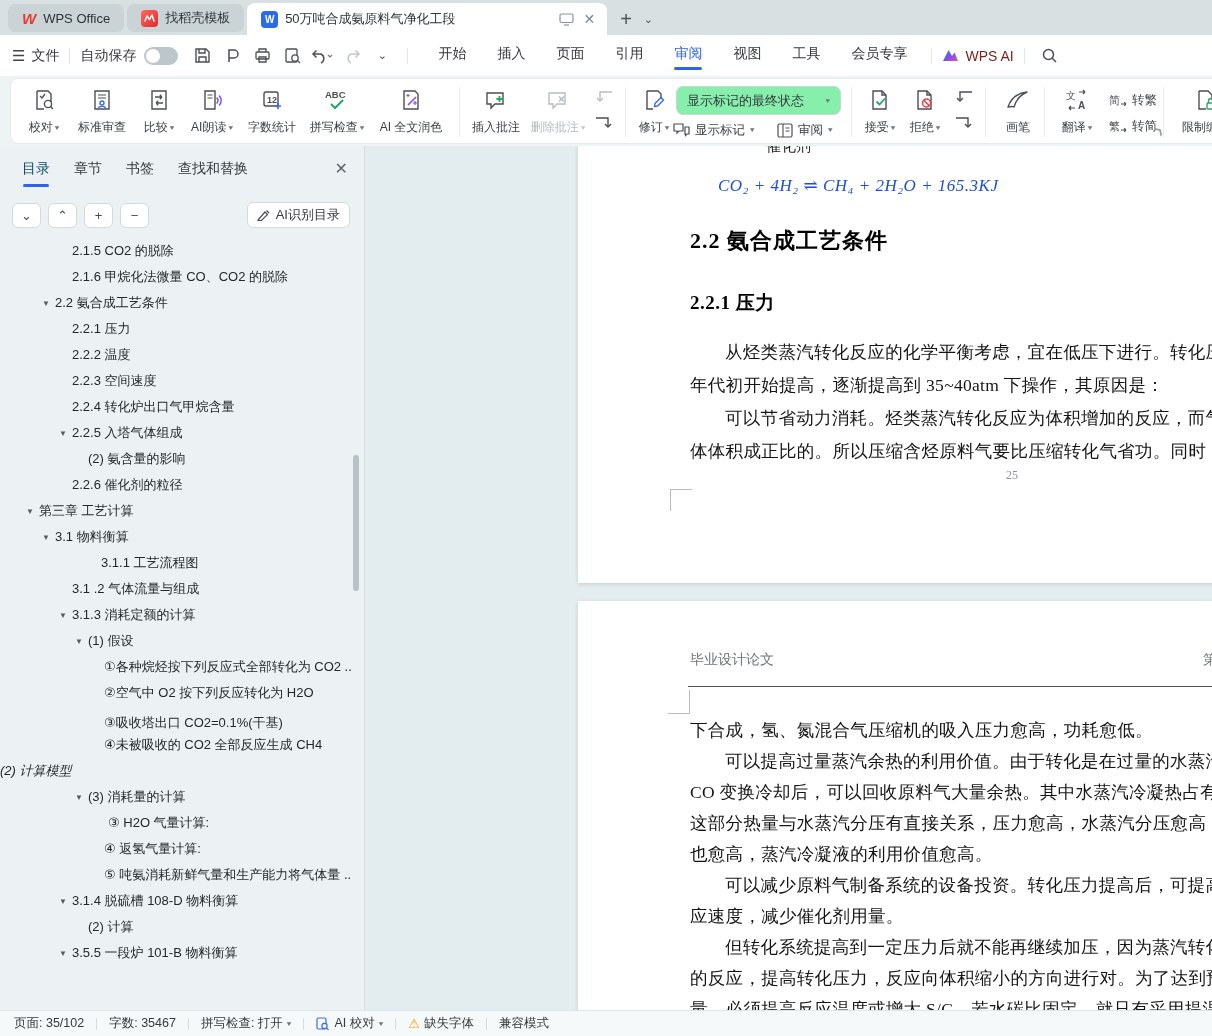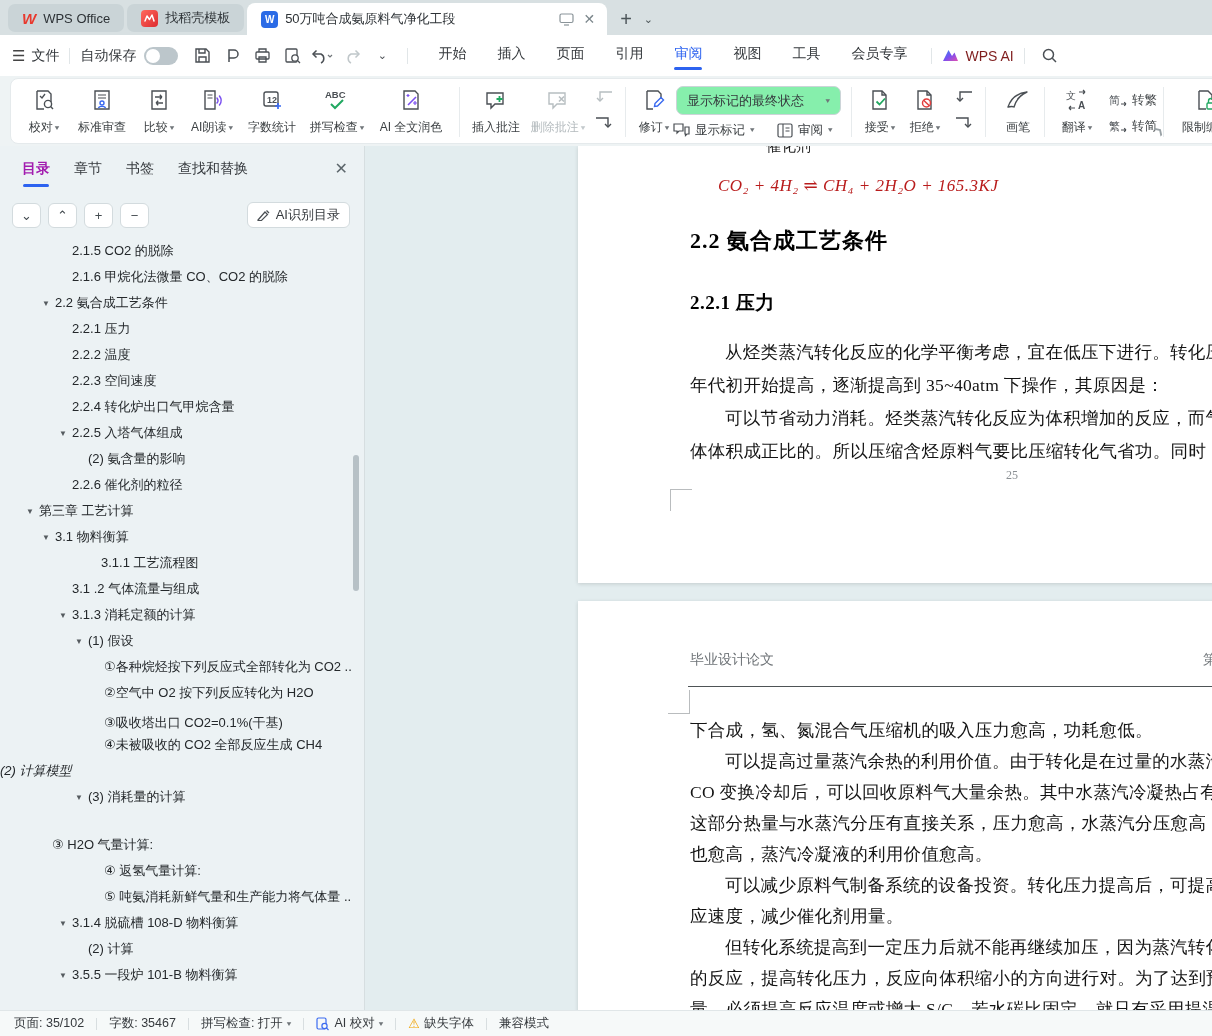--- a/index.html
+++ b/index.html
@@ -48,38 +48,38 @@
   .mini-ic { width:22px; height:18px; display:flex; align-items:center; justify-content:center; }
   .markup-select { position:absolute; height:29px; border:1px solid #ccd4d8; border-radius:7px; background:#86efac; display:flex; align-items:center; justify-content:space-between; padding:0 10px; font-size:13px; color:#35393d; }
   .inline-btn { position:absolute; height:22px; display:flex; align-items:center; gap:5px; font-size:12.5px; color:#3c4043; white-space:nowrap; }
   .expand-arrow { position:absolute; font-size:10px; color:#9aa2a6; transform:rotate(-45deg); }
 
   
   .main { position:absolute; top:146px; left:0; height:864px; width:1212px; }
   .sidebar { position:absolute; left:0; top:0; width:365px; height:864px; background:#ecf2f4; border-right:1px solid #d6dee0; }
   .side-tabs { position:absolute; top:14px; left:22px; right:16px; display:flex; gap:24px; font-size:14px; color:#35393d; }
   .side-tab { position:relative; padding-bottom:9px; }
-  .side-tab.active { color:#a21caf;font-weight:bold; }
+  .side-tab.active { color:#0c4a6e; }
   .side-tab.active::after { content:''; position:absolute; left:1px; right:1px; bottom:0; height:3px; border-radius:2px; background:#2d63f0; }
   .side-close { position:absolute; right:0; top:-1px; color:#5c666b; font-size:16px; }
   .side-toolbar { position:absolute; top:56px; left:12px; right:14px; display:flex; gap:7px; align-items:center; }
   .stb-btn { width:29px; height:25px; background:#fff; border:1px solid #d3dbde; border-radius:6px; display:flex; align-items:center; justify-content:center; font-size:13px; color:#444b50; }
   .ai-toc-btn { margin-left:auto; height:26px; background:#fff; border:1px solid #d3dbde; border-radius:6px; display:flex; align-items:center; gap:5px; padding:0 9px; font-size:13px; color:#35393d; }
   .toc { position:absolute; top:92px; left:0; right:12px; bottom:0; overflow:hidden; }
   .toc-row { height:26px; display:flex; align-items:center; font-size:13px; color:#24282b; white-space:nowrap; }
   .toc-arrow { width:13px; font-size:8px; color:#555b5f; flex:none; }
   .side-scroll { position:absolute; right:5px; top:309px; width:6px; height:136px; border-radius:3px; background:#b7c1c6; }
 
   .workspace { position:absolute; left:366px; top:0; width:846px; height:864px; background:#e3edef; overflow:hidden; }
   .page { position:absolute; left:212px; width:680px; background:#fff; box-shadow:0 1px 4px rgba(0,0,0,.14); overflow:hidden; }
   .doc-serif { font-family:"Liberation Serif","DejaVu Serif",serif; }
   .page1 { top:0; height:437px; }
   .page2 { top:455px; height:600px; }
   .clipped-top { position:absolute; top:-9px; left:188px; font-size:15px; color:#222; }
-  .formula { position:absolute; top:29px; left:140px; font-size:17px; font-style:italic; color:#b91c1c; letter-spacing:.5px; }
+  .formula { position:absolute; top:29px; left:140px; font-size:17px; font-style:italic; color:#1d4ed8; letter-spacing:.5px; }
   .doc-h1 { position:absolute; top:80px; left:112px; font-size:22px; font-weight:bold; color:#000; letter-spacing:1px; }
   .doc-h2 { position:absolute; top:144px; left:112px; font-size:19px; font-weight:bold; color:#000; letter-spacing:.5px; }
   .p1-lines { position:absolute; top:190px; left:112px; width:1200px; }
   .doc-line { font-size:17.5px; color:#141414; white-space:nowrap; letter-spacing:.3px; }
   .p1-lines .doc-line { line-height:33px; }
   .doc-line.ind { text-indent:2em; }
   .pagenum { position:absolute; top:322px; left:428px; font-size:12px; color:#8a8f93; }
   .corner1 { position:absolute; top:343px; left:92px; width:22px; height:22px; border-top:1px solid #b9bcbe; border-left:1px solid #b9bcbe; }
   .hdr-left { position:absolute; top:50px; left:112px; font-size:14px; color:#6f7478; }
   .hdr-right { position:absolute; top:50px; left:625px; font-size:14px; color:#6f7478; }
@@ -588,21 +588,21 @@
           <div class="toc-row" style="padding-left: 104px;">
             <span>④未被吸收的 CO2 全部反应生成 CH4</span>
           </div>
           <div class="toc-row" style=" font-style: italic;">
             <span>(2) 计算模型</span>
           </div>
           <div class="toc-row" style="padding-left: 75px;">
             <span class="toc-arrow">▼</span>
             <span>(3) 消耗量的计算</span>
           </div>
-          <div class="toc-row" style="padding-left: 52px; margin-top: 22px;">
+          <div class="toc-row" style="padding-left: 108px;">
             <span>③ H2O 气量计算:</span>
           </div>
           <div class="toc-row" style="padding-left: 104px;">
             <span>④ 返氢气量计算:</span>
           </div>
           <div class="toc-row" style="padding-left: 104px;">
             <span>⑤ 吨氨消耗新鲜气量和生产能力将气体量 ...</span>
           </div>
           <div class="toc-row" style="padding-left: 59px;">
             <span class="toc-arrow">▼</span>

